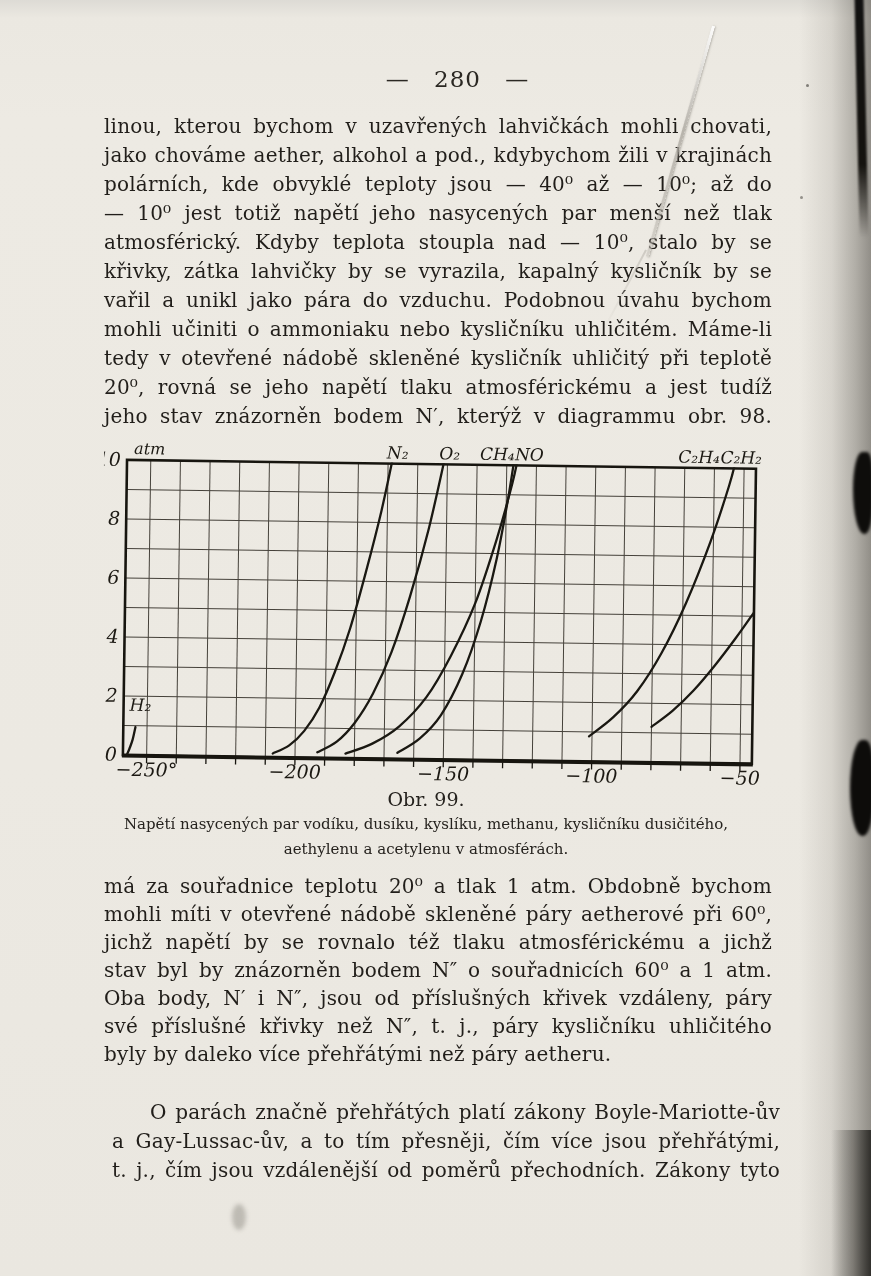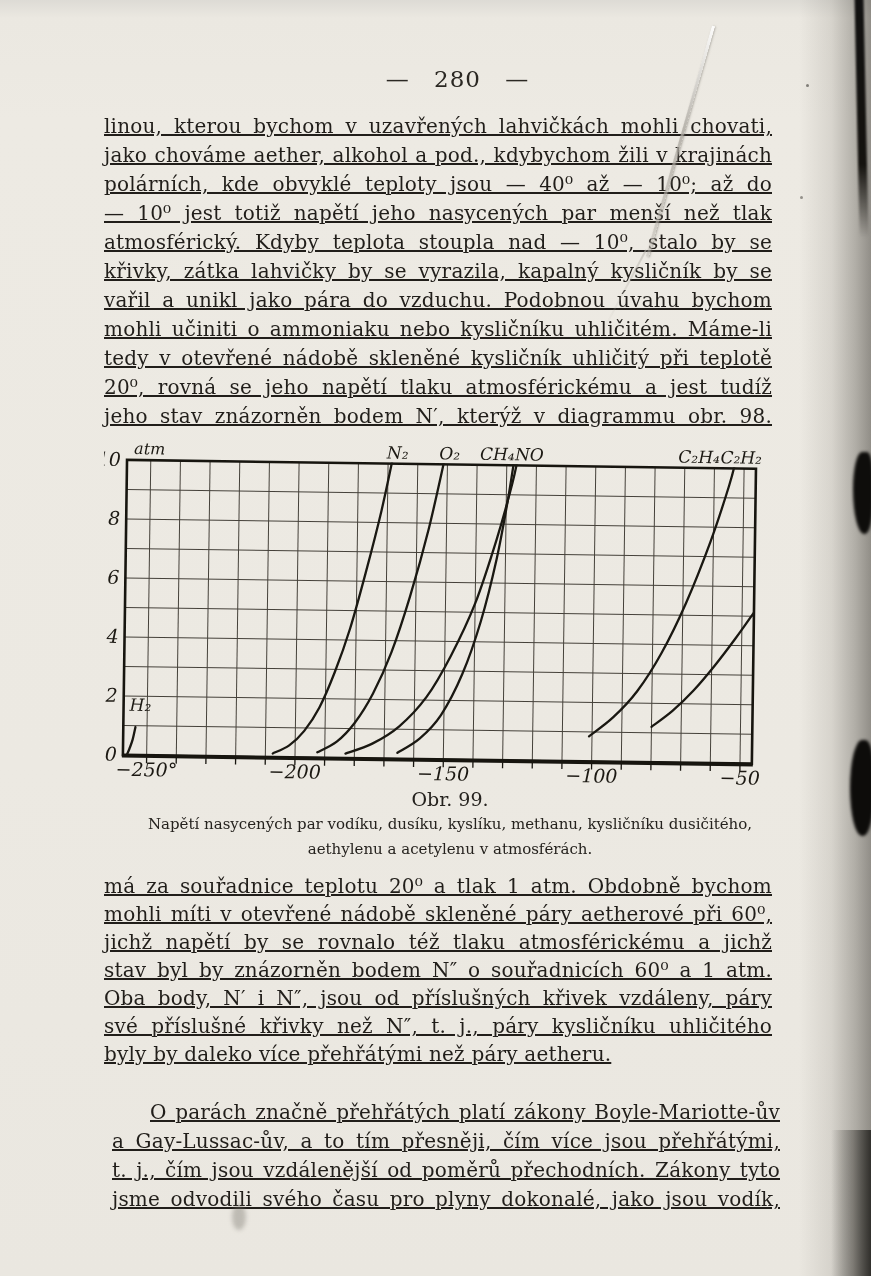--- a/index.html
+++ b/index.html
@@ -8,26 +8,26 @@
     position:relative;width:871px;height:1276px;overflow:hidden;
     background:linear-gradient(180deg,#dddbd5 0,#ebe8e1 18px,#edeae3 120px,#ecE9e2 60%,#eae7e0 100%);
     font-family:"DejaVu Serif","Liberation Serif",serif;color:#26231f;
   }
   .pgnum{position:absolute;top:66px;left:0;width:100%;text-align:center;
     font-size:23px;letter-spacing:1px;word-spacing:16px;color:#2b2823;padding-left:22px;}
   .textblock{position:absolute;left:104px;width:668px;font-size:20px;letter-spacing:.2px;color:#211e1a;}
   #para1{top:112px;line-height:29px;}
   #para2{top:872px;line-height:28px;}
   #para3{top:1098px;line-height:29px;margin-left:8px;}
-  .tline{text-align:justify;text-align-last:justify;white-space:normal;text-decoration:underline;}
+  .tline{text-align:justify;text-align-last:justify;white-space:normal;}
   .tline.tlast{text-align-last:left;}
   .tline.tindent{text-indent:38px;}
   .figwrap{position:absolute;left:104px;top:442px;width:668px;height:352px;
     transform:rotate(.8deg);transform-origin:30px 20px;}
-  .figcap{position:absolute;left:72px;width:756px;text-align:center;color:#25221e;}
+  .figcap{position:absolute;left:48px;width:756px;text-align:center;color:#25221e;}
   #cap-title{top:788px;font-size:19px;}
   #cap-lines{top:812px;font-size:15px;line-height:25px;}
   
   .edge-shade{position:absolute;top:0;right:0;width:72px;height:1276px;pointer-events:none;
     background:linear-gradient(90deg,rgba(120,116,108,0) 0,rgba(120,116,108,.18) 45%,rgba(95,92,85,.42) 78%,rgba(70,67,61,.55) 100%);}
   .edge-shade-bottom{position:absolute;right:0;top:1130px;width:40px;height:146px;pointer-events:none;
     background:linear-gradient(90deg,rgba(60,58,53,0) 0,rgba(60,58,53,.45) 55%,rgba(25,24,21,.8) 100%);}
   .edge-streak-top{position:absolute;left:857px;top:-6px;width:9px;height:244px;border-radius:6px;
     background:linear-gradient(180deg,#111 0,#15130f 70%,rgba(20,18,15,0) 100%);filter:blur(1.2px);transform:rotate(-1.2deg);}
   .edge-blob1{position:absolute;left:853px;top:452px;width:20px;height:82px;border-radius:45% 30% 40% 55%;
@@ -174,21 +174,20 @@
       <div class="tline">jichž napětí by se rovnalo též tlaku atmosférickému a jichž</div>
       <div class="tline">stav byl by znázorněn bodem N″ o souřadnicích 60⁰ a 1 atm.</div>
       <div class="tline">Oba body, N′ i N″, jsou od příslušných křivek vzdáleny, páry</div>
       <div class="tline">své příslušné křivky než N″, t. j., páry kysličníku uhličitého</div>
       <div class="tline tlast">byly by daleko více přehřátými než páry aetheru.</div>
     </div>
   <div class="textblock" id="para3">
       <div class="tline tindent">O parách značně přehřátých platí zákony Boyle-Mariotte-ův</div>
       <div class="tline">a Gay-Lussac-ův, a to tím přesněji, čím více jsou přehřátými,</div>
       <div class="tline">t. j., čím jsou vzdálenější od poměrů přechodních. Zákony tyto</div>
-      <div class="tline">jsme odvodili svého času pro plyny dokonalé, jako jsou vodík,</div>
     </div>
 
   <div class="edge-shade"></div>
   <div class="edge-shade-bottom"></div>
   <div class="edge-streak-top"></div>
   <div class="edge-blob1"></div>
   <div class="edge-blob2"></div>
   <div class="crease"></div>
   <div class="crease2"></div>
   <div class="smudge"></div>

